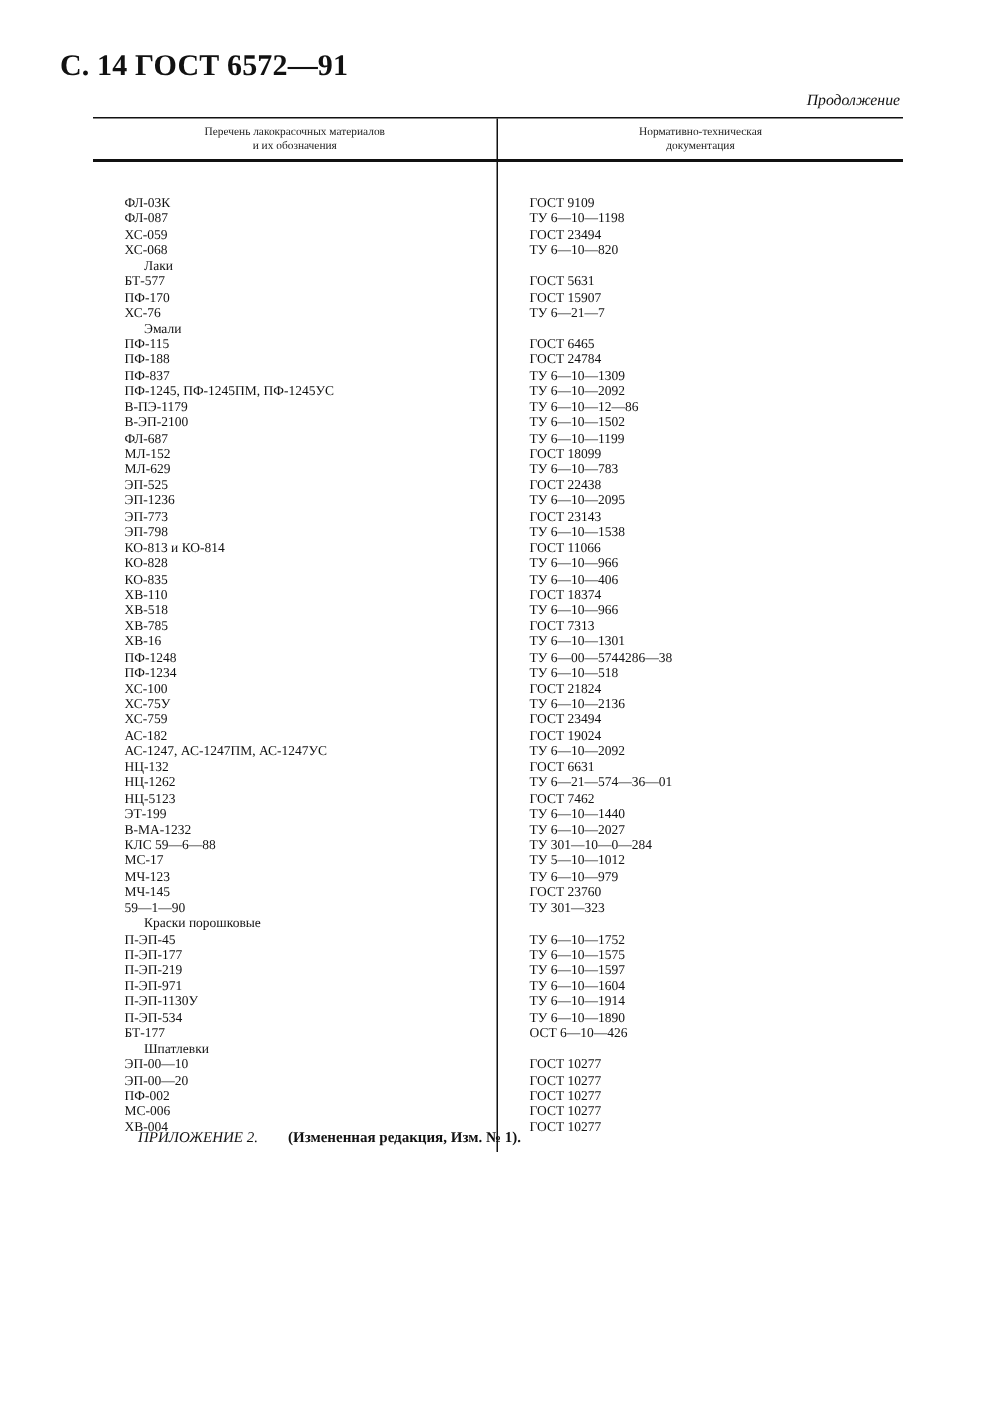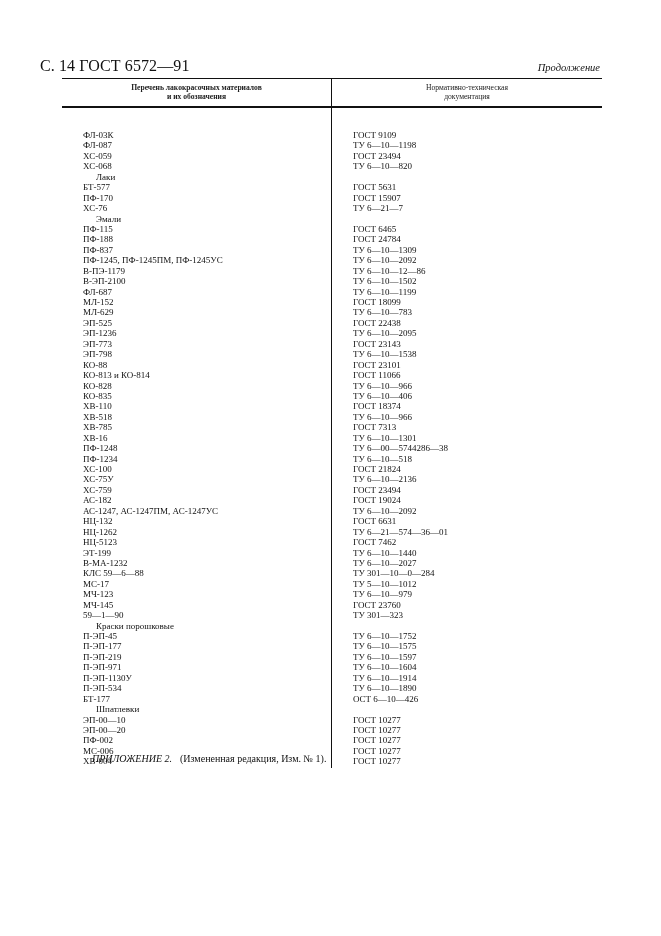--- a/index.html
+++ b/index.html
@@ -1,32 +1,32 @@
 <!DOCTYPE html>
 <html><head>
 <meta charset="utf-8">
 <style>
   html, body { margin:0; padding:0; background:#ffffff; }
   body { width:661px; height:936px; position:relative; overflow:hidden; font-family:"Liberation Serif", serif; color:#111; }
-  .page-header { position:absolute; left:40px; top:33px; font-size:16px; font-weight:normal; letter-spacing:0.1px;margin-top:24px; }
+  .page-header { position:absolute; left:40px; top:33px; font-size:20px; font-weight:bold; letter-spacing:0.1px; }
   .continuation { position:absolute; right:61px; top:62px; font-size:10.5px; font-style:italic; }
   .table { position:absolute; left:62px; top:78px; width:540px; }
   .thead { position:relative; height:27px; border-top:1px solid #111; border-bottom:2px solid #111; }
   .th { position:absolute; top:4px; font-size:7.6px; text-align:center; line-height:9px; color:#222; }
-  .th.left { left:0; width:269px;font-weight:bold; }
+  .th.left { left:0; width:269px; }
   .th.right { left:270px; width:270px; }
   .vline { position:absolute; left:269px; top:0; width:1px; background:#111; }
   .tbody { position:relative; }
   .row { position:relative; height:10.45px; font-size:9px; line-height:10.45px; white-space:nowrap; }
   .c1 { position:absolute; left:21px; }
   .c1.section { left:34px; }
   .c2 { position:absolute; left:291px; }
   .footnote { position:absolute; left:92px; top:753px; font-size:10px; }
   .footnote .it { font-style:italic; }
-  .footnote .bd { font-weight:normal; margin-left:8px; }
+  .footnote .bd { font-weight:bold; margin-left:20px; }
 </style>
 </head>
 <body>
 
 <div class="page-header">С. 14 ГОСТ 6572—91</div>
 <div class="continuation">Продолжение</div>
 
 <div class="table">
   <div class="thead">
     <div class="th left">
@@ -123,24 +123,20 @@
       </div>
       <div class="row">
         <span class="c1">ЭП-773</span>
         <span class="c2">ГОСТ  23143</span>
       </div>
       <div class="row">
         <span class="c1">ЭП-798</span>
         <span class="c2">ТУ  6—10—1538</span>
       </div>
       <div class="row">
-        <span class="c1">КО-88</span>
-        <span class="c2">ГОСТ  23101</span>
-      </div>
-      <div class="row">
         <span class="c1">КО-813 и КО-814</span>
         <span class="c2">ГОСТ  11066</span>
       </div>
       <div class="row">
         <span class="c1">КО-828</span>
         <span class="c2">ТУ  6—10—966</span>
       </div>
       <div class="row">
         <span class="c1">КО-835</span>
         <span class="c2">ТУ  6—10—406</span>

